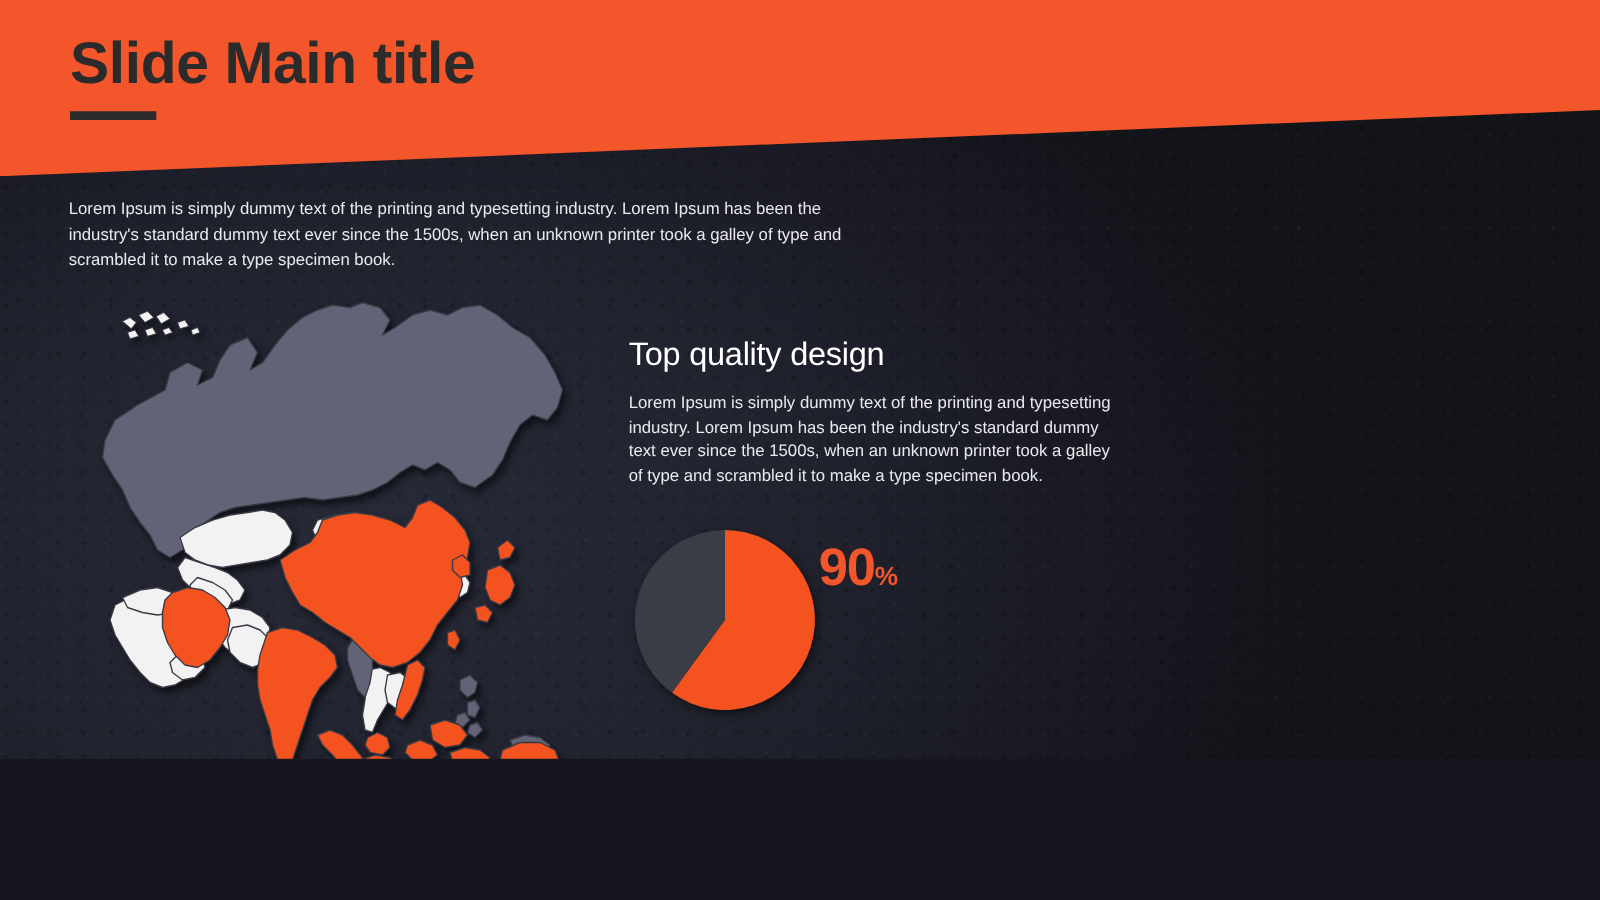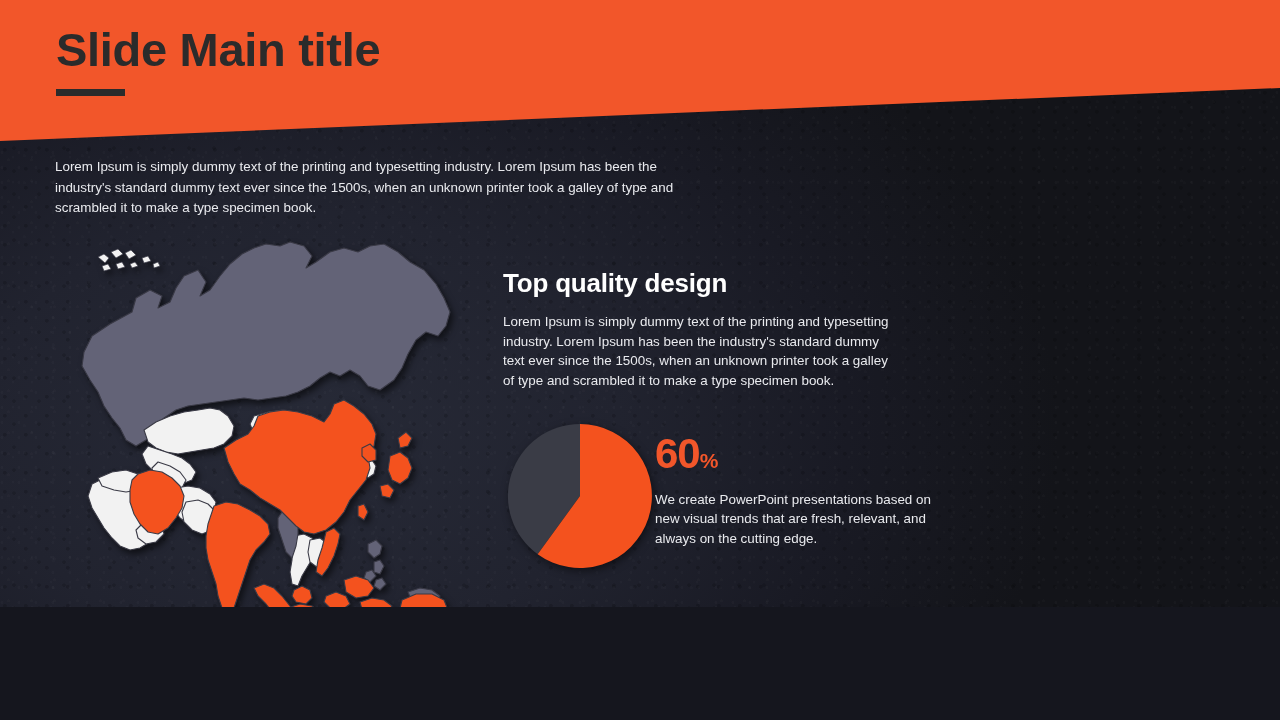--- a/index.html
+++ b/index.html
@@ -57,21 +57,21 @@
   }
 
   
   #map-wrap { position:absolute; left:58px; top:240px; width:400px; height:410px; }
   #map-wrap svg { width:100%; height:100%; display:block;
     filter:drop-shadow(3px 4px 3px rgba(0,0,0,.55)); }
 
   
   #rc-heading {
     position:absolute; left:503px; top:268px;
-    font-size:26px; font-weight:bold; color:#ffffff; letter-spacing:-.2px;
+    font-size:26px; font-weight:normal; color:#ffffff; letter-spacing:-.2px;
   }
   #rc-body {
     position:absolute; left:503px; top:312px; width:390px;
     font-size:13.4px; line-height:19.6px; color:#e9eaee;
   }
 
   
   #pie { position:absolute; left:507px; top:423px; width:146px; height:146px; }
   #pie svg { width:100%; height:100%; display:block;
     filter:drop-shadow(2px 3px 4px rgba(0,0,0,.5)); }
@@ -198,21 +198,20 @@
     <svg viewBox="0 0 146 146" xmlns="http://www.w3.org/2000/svg" aria-label="60 percent pie chart">
 
       <path fill="#3a3c46" d="M73 73 L30.65 131.29 A72 72 0 0 1 73 1 Z"></path>
 
       <path fill="#f4521e" d="M73 73 L73 1 A72 72 0 1 1 30.65 131.29 Z"></path>
     </svg>
   </div>
 
   <div id="stat">
     <div>
-      <span id="stat-number">60</span><span id="stat-unit">%</span>
+      <span id="stat-number">90</span><span id="stat-unit">%</span>
     </div>
-    <div id="stat-desc">We create PowerPoint presentations based on new visual trends that are fresh, relevant, and always on the cutting edge.</div>
   </div>
 
   <div id="footer-rule"></div>
   <div id="page-number">23</div>
 
 </div>
 
 </body></html>

